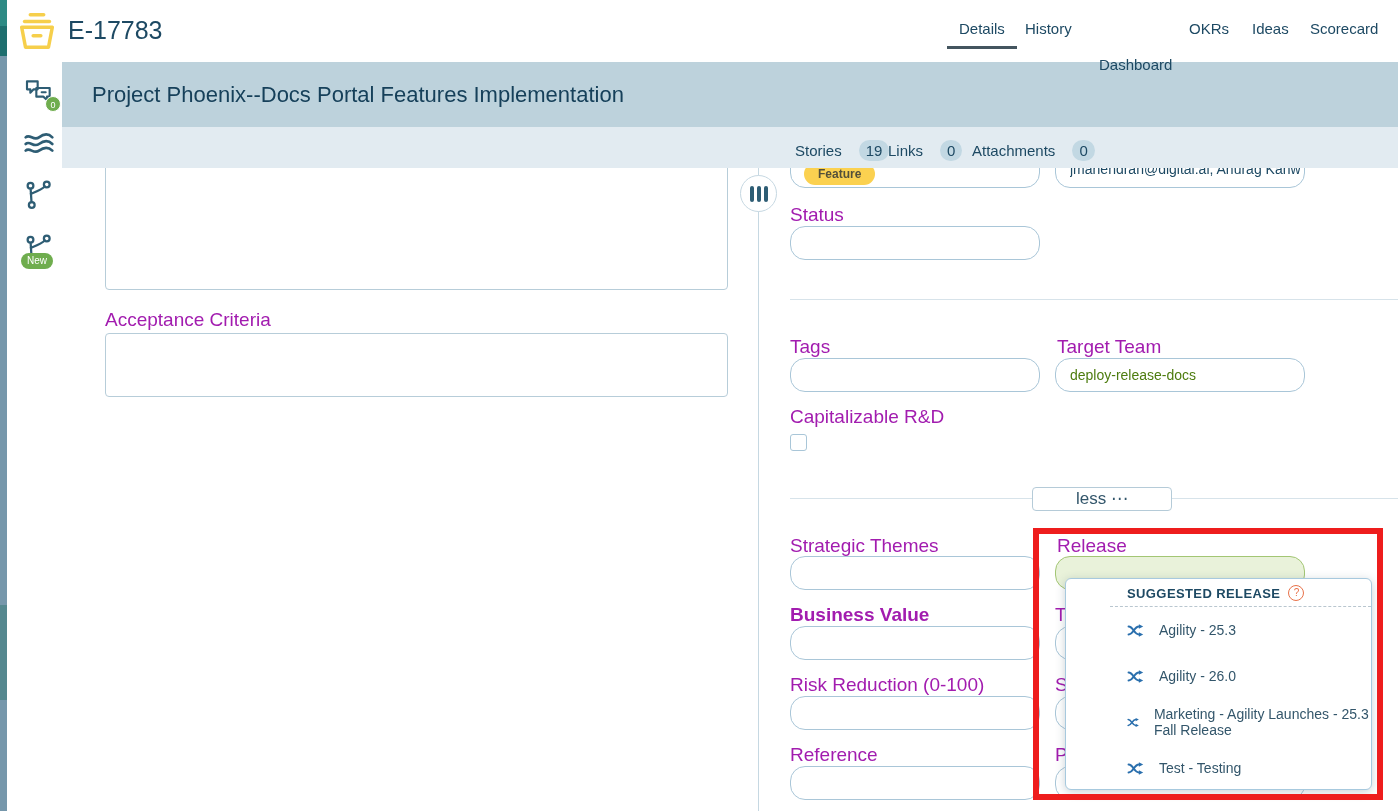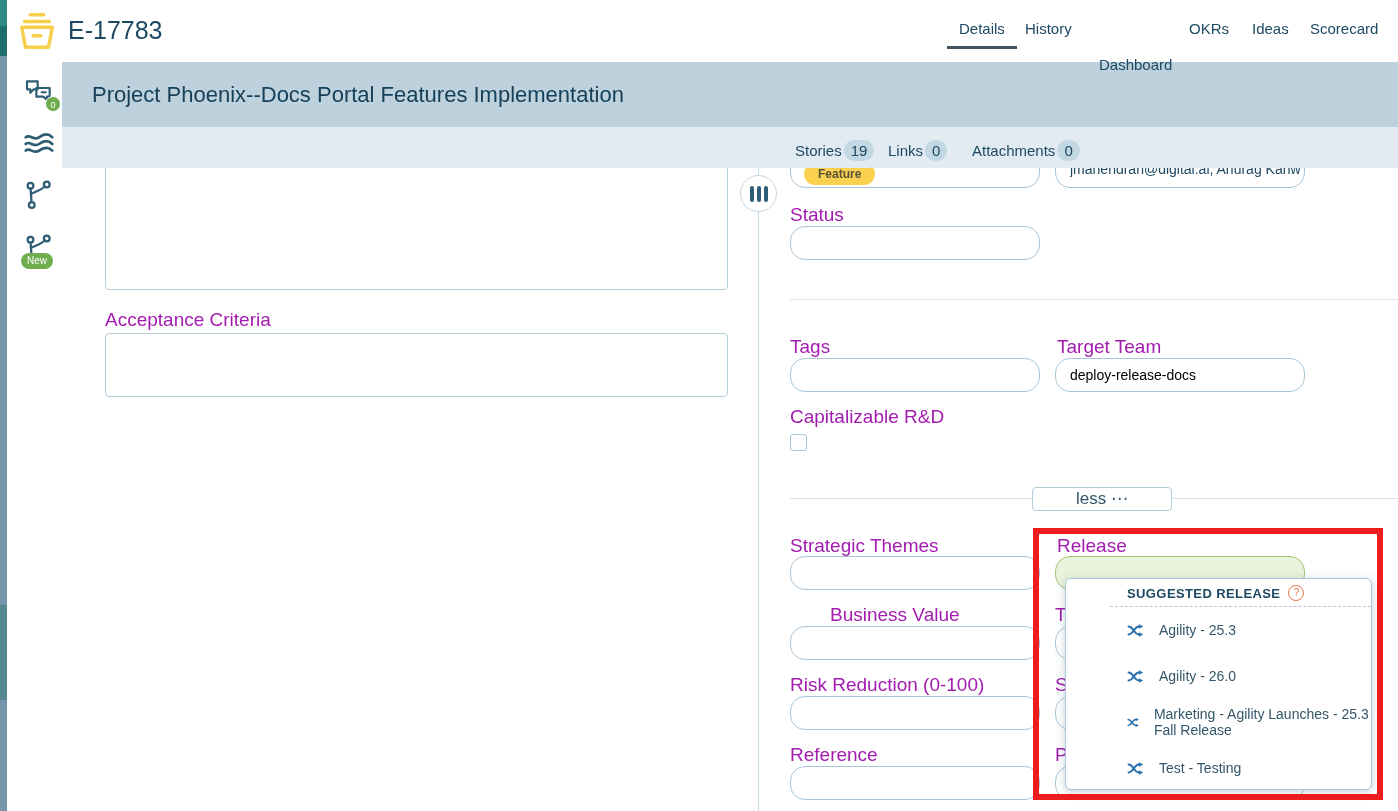--- a/index.html
+++ b/index.html
@@ -25,28 +25,28 @@
   .epic-id { position:absolute; left:61px; top:16px; font-size:25px; color:#1d4963; }
   .hdr-tab { position:absolute; top:20px; font-size:15px; color:#1d4963; cursor:pointer; }
   .hdr-tab.active::after { content:""; position:absolute; left:-12px; right:-12px; top:26px; height:3px; background:#44555f; }
 
   
   .title-band { position:absolute; left:62px; top:62px; width:1336px; height:65px; background:#bdd2dc; z-index:5; }
   .page-title { position:absolute; left:30px; top:20px; font-size:22px; color:#16405a; }
 
   
   .subtab-band { position:absolute; left:62px; top:127px; width:1336px; height:41px; background:#e2ebf1; z-index:5; }
-  .subtab { position:absolute; top:0; height:46px; display:flex; align-items:center; gap:2px; font-size:15px; color:#1d4963; cursor:pointer; }
+  .subtab { position:absolute; top:0; height:46px; display:flex; align-items:center; gap:17px; font-size:15px; color:#1d4963; cursor:pointer; }
   .count-pill { background:#c2d8e3; color:#1d4963; border-radius:11px; min-width:22px; height:21px;
                 font-size:15px; line-height:21px; text-align:center; padding:0 7px; }
 
   
   .flabel { position:absolute; font-size:19px; color:#a21caf; white-space:nowrap; }
   .pill-input { position:absolute; width:250px; height:30px; border:1px solid #a9c6d8; border-radius:15px;
-                background:#fff; font-family:inherit; font-size:14px; color:#000000; padding:16px 14px; outline:none; }
+                background:#fff; font-family:inherit; font-size:14px; color:#4d7c0f; padding:16px 14px; outline:none; }
   .big-textarea { position:absolute; left:105px; width:623px; border:1px solid #b7cdd9; background:#fff;
                   border-radius:0 0 4px 4px; resize:none; outline:none; font-family:inherit; }
   .hline { position:absolute; height:1px; background:#d7e3ea; }
 
   
   .vsplit { position:absolute; left:758px; top:168px; width:1px; height:643px; background:#c6d8e2; }
   .drag-handle { position:absolute; left:740px; top:175px; width:37px; height:37px; border:1px solid #c6d8e2;
                  border-radius:50%; background:#fff; z-index:2; display:flex; align-items:center; justify-content:center; gap:3px; cursor:grab; }
   .drag-bar { width:4px; height:16px; border-radius:2px; background:#2e5d74; }
 
@@ -193,21 +193,21 @@
   <input class="pill-input" style="left: 1055px; top: 358px;" value="deploy-release-docs">
 
   <div class="flabel" style="left:790px; top:406px;">Capitalizable R&amp;D</div>
   <div class="checkbox" style="left:790px; top:434px;"></div>
 
   <div class="hline" style="left:790px; top:498px; width:608px;"></div>
   <div class="less-btn">less ⋯</div>
 
   <div class="flabel" style="left:790px; top:535px;">Strategic Themes</div>
   <input class="pill-input" style="left: 790px; top: 556px;">
-  <div class="flabel" style="left:830px; top:604px;">Business Value</div>
+  <div class="flabel" style="left:790px; top:604px;font-weight:bold;">Business Value</div>
   <input class="pill-input" style="left: 790px; top: 626px;">
   <div class="flabel" style="left:790px; top:674px;">Risk Reduction (0-100)</div>
   <input class="pill-input" style="left: 790px; top: 696px;">
   <div class="flabel" style="left:790px; top:744px;">Reference</div>
   <input class="pill-input" style="left: 790px; top: 766px;">
 
   <div class="flabel" style="left:1057px; top:535px;">Release</div>
   <input class="pill-input release-input" style="left: 1055px; top: 556px;">
   <div class="flabel" style="left:1055px; top:604px;">Ti</div>
   <input class="pill-input" style="left: 1055px; top: 626px;">

